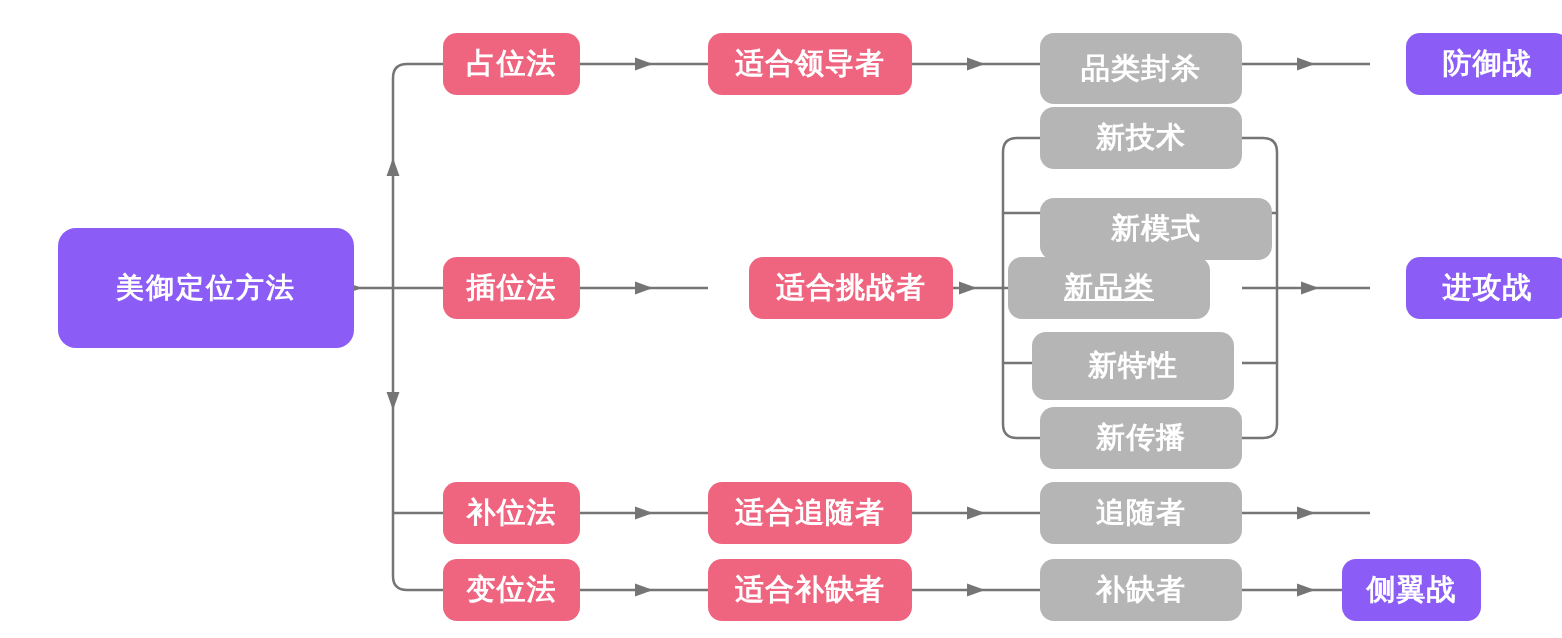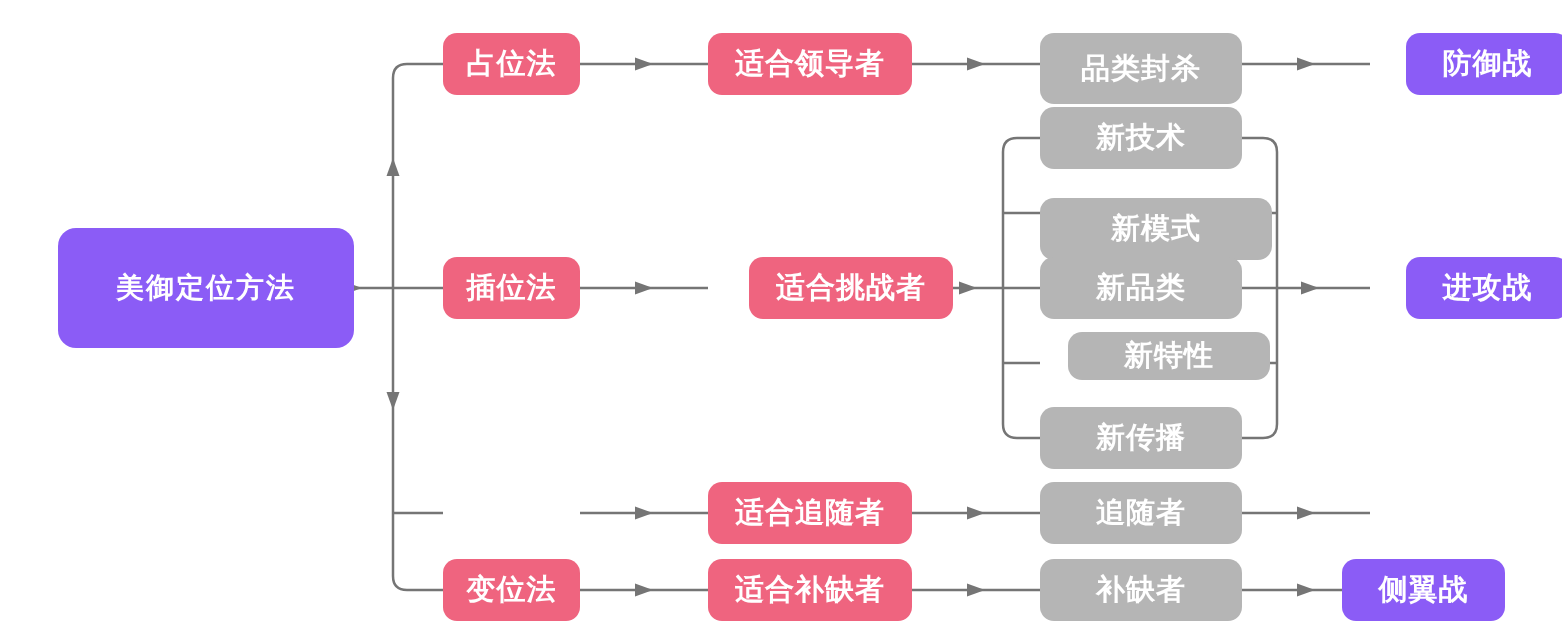--- a/index.html
+++ b/index.html
@@ -88,33 +88,34 @@
       <path d="M1301 281.5 L1319 288 L1301 294.5 Z"></path>
       <path d="M1297 506.5 L1315 513 L1297 519.5 Z"></path>
       <path d="M1297 583.5 L1315 590 L1297 596.5 Z"></path>
     </g>
   </svg>
 
   <div class="node red root" style="left:22px; top:228px; width:296px; height:120px;">美御定位方法</div>
 
   <div class="node pink m" style="left:443px; top:33px;  width:137px; height:62px;">占位法</div>
   <div class="node pink m" style="left:443px; top:257px; width:137px; height:62px;">插位法</div>
+  <div class="node pink m" style="left:443px; top:482px; width:137px; height:62px;">补位法</div>
   <div class="node pink m" style="left:443px; top:559px; width:137px; height:62px;">变位法</div>
 
   <div class="node pink m" style="left:708px; top:33px;  width:204px; height:62px;">适合领导者</div>
   <div class="node pink m" style="left:708px; top:257px; width:204px; height:62px;margin-left:41px;">适合挑战者</div>
   <div class="node pink m" style="left:708px; top:482px; width:204px; height:62px;">适合追随者</div>
   <div class="node pink m" style="left:708px; top:559px; width:204px; height:62px;">适合补缺者</div>
 
   <div class="node gray m" style="left:1040px; top:33px;  width:202px; height:71px;">品类封杀</div>
   <div class="node gray m" style="left:1040px; top:107px; width:202px; height:62px;">新技术</div>
   <div class="node gray m" style="left:1040px; top:198px; width:232px; height:62px;">新模式</div>
-  <div class="node gray m" style="left:1040px; top:257px; width:202px; height:62px;">新品类</div>
-  <div class="node gray m" style="left:1068px; top:332px; width:202px; height:48px;">新特性</div>
+  <div class="node gray m" style="left:1008px; top:257px; width:202px; height:62px;text-decoration:underline;">新品类</div>
+  <div class="node gray m" style="left:1032px; top:332px; width:202px; height:68px;">新特性</div>
   <div class="node gray m" style="left:1040px; top:407px; width:202px; height:62px;">新传播</div>
   <div class="node gray m" style="left:1040px; top:482px; width:202px; height:62px;">追随者</div>
   <div class="node gray m" style="left:1040px; top:559px; width:202px; height:62px;text-align:center;">补缺者</div>
 
   <div class="node red m" style="left:1370px; top:33px;  width:163px; height:62px;">防御战</div>
   <div class="node red m" style="left:1370px; top:257px; width:163px; height:62px;">进攻战</div>
-  <div class="node red m" style="left:1306px; top:559px; width:163px; height:62px;">侧翼战</div>
+  <div class="node red m" style="left:1306px; top:559px; width:139px; height:62px;">侧翼战</div>
 
 </div>
 
 </body></html>

